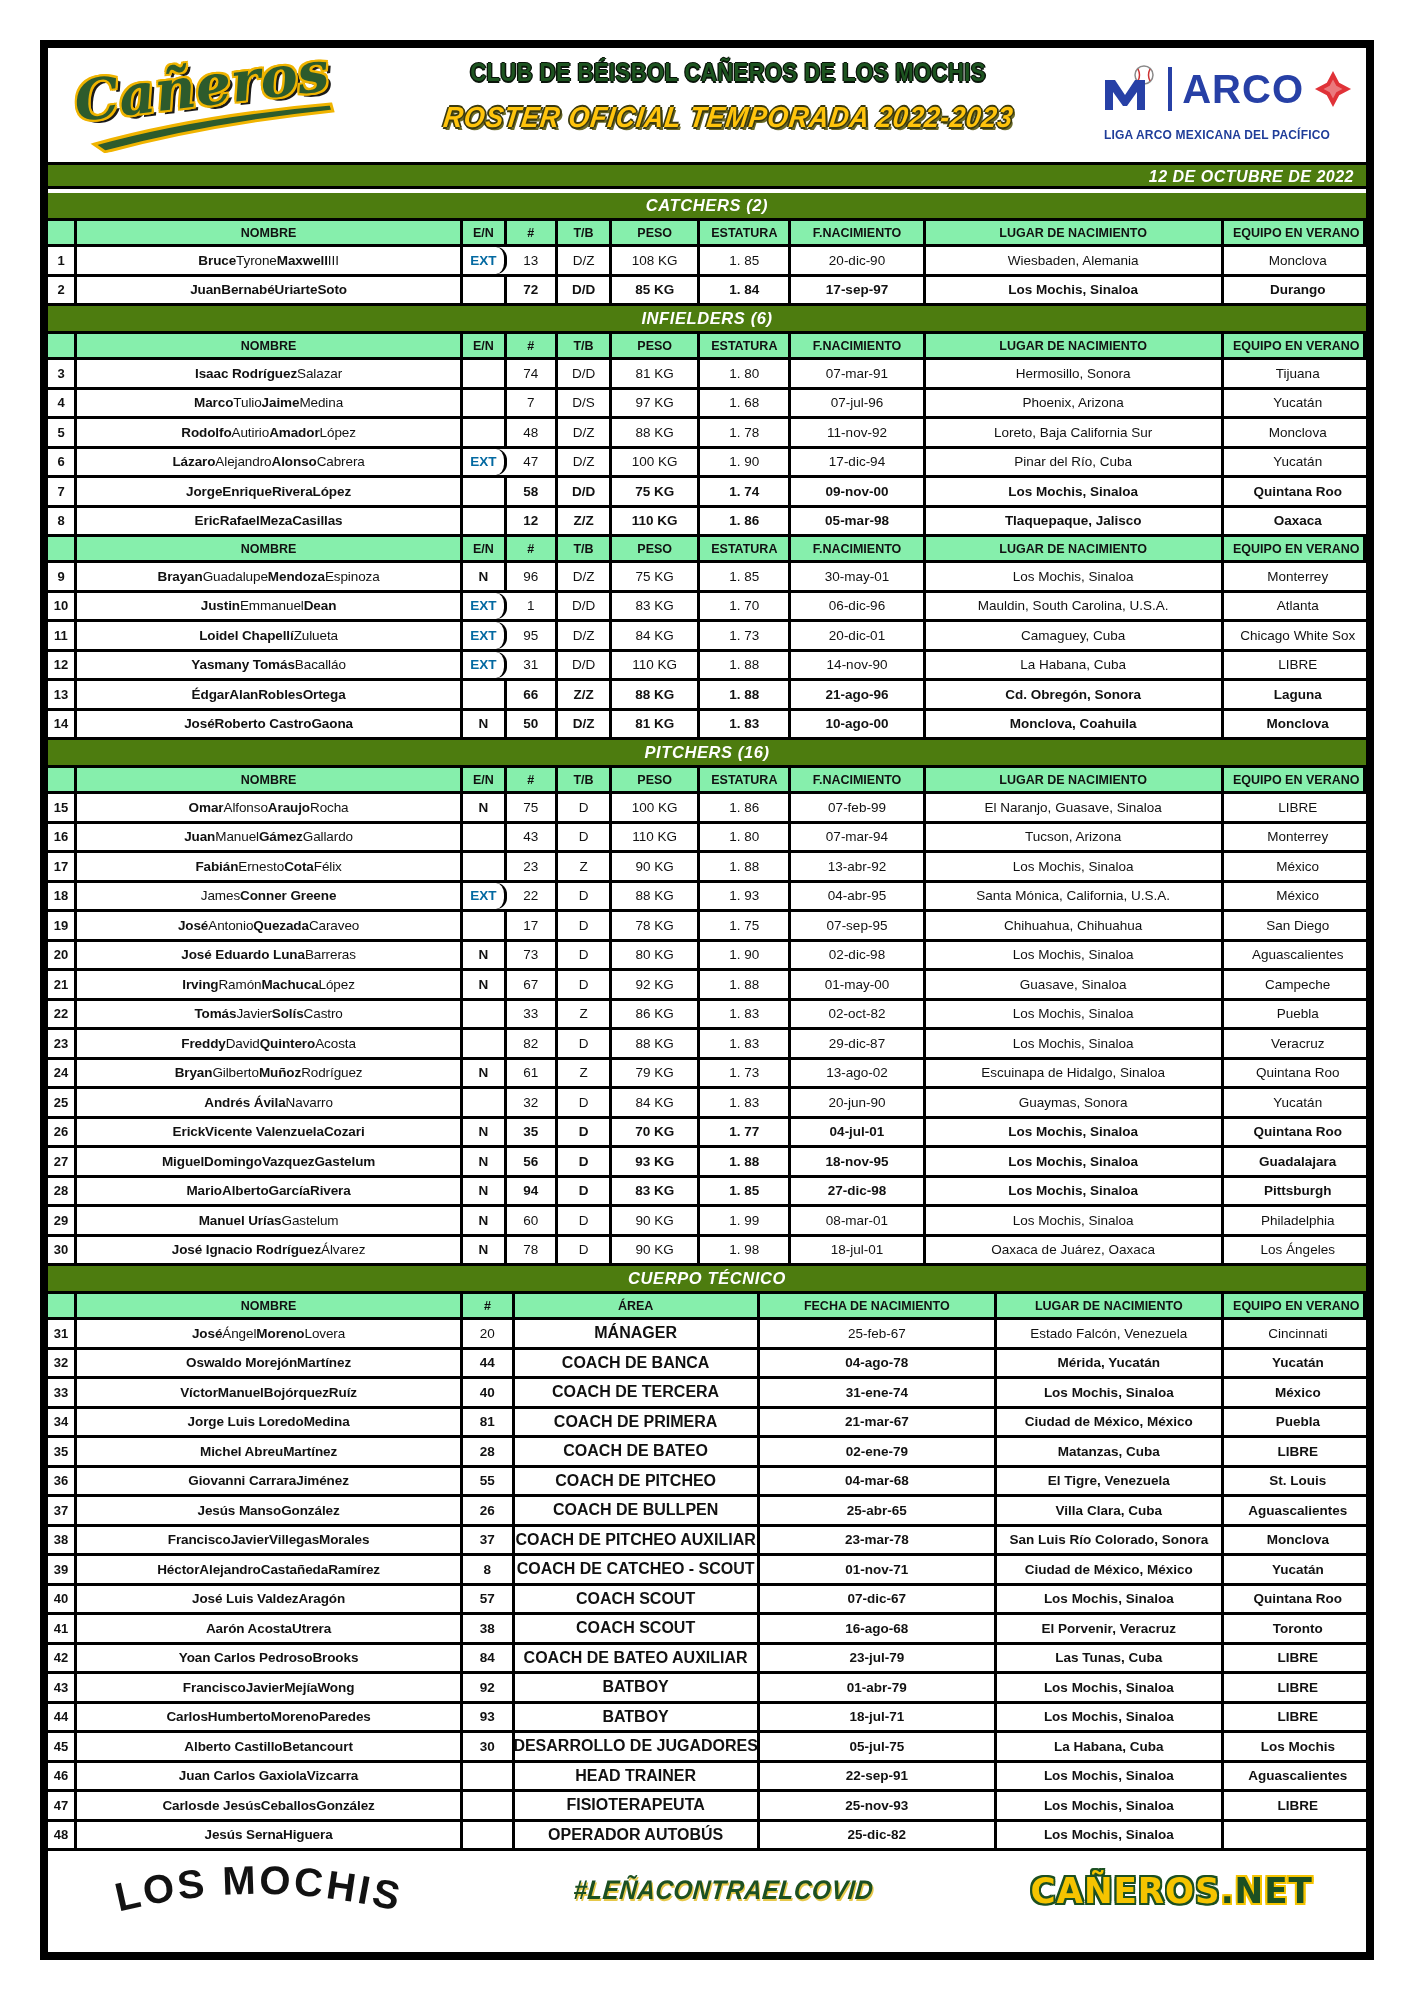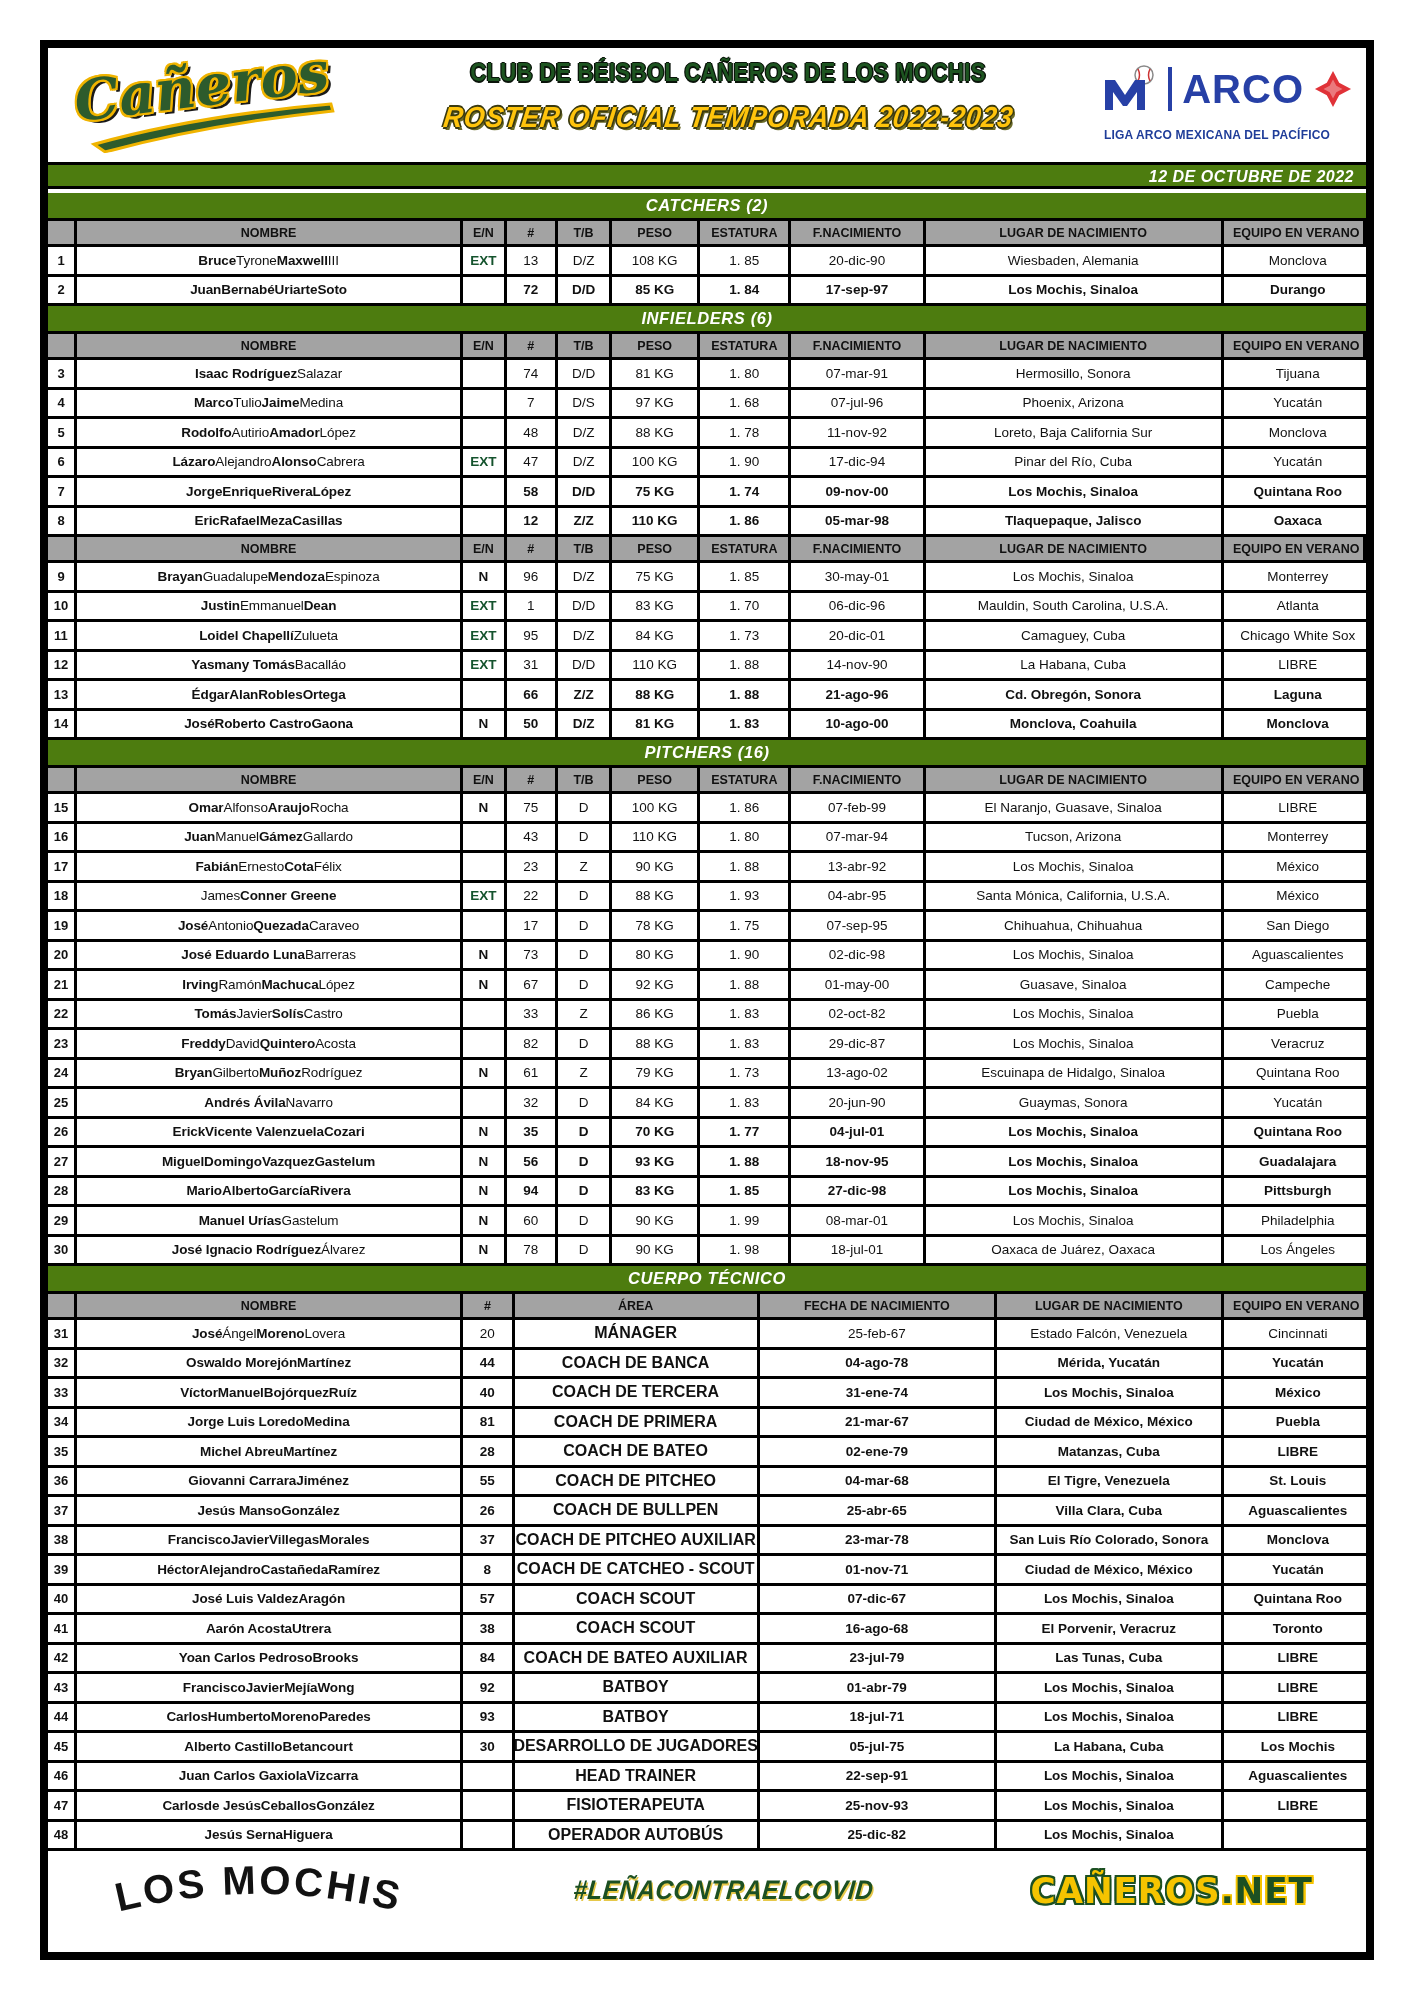--- a/index.html
+++ b/index.html
@@ -26,30 +26,30 @@
   
   .green-bar{background:#4d7c0f;color:#fff;font-weight:700;font-style:italic;box-sizing:border-box;border-bottom:3px solid #000;}
   #date-bar{height:27px;line-height:24px;text-align:right;padding-right:12px;font-size:16px;letter-spacing:.5px;border-top:3px solid #000;}
   #date-gap{height:4px;background:#fff;}
   .section-bar{height:28px;line-height:25px;text-align:center;font-size:16.5px;letter-spacing:.6px;}
 
   
   .hdr-row,.data-row{display:grid;box-sizing:border-box;border-bottom:3px solid #000;}
   .grid-player{grid-template-columns:2.2% 29.3% 3.3% 3.9% 4.1% 6.7% 6.9% 10.2% 22.6% 10.8%;}
   .grid-staff {grid-template-columns:2.2% 29.3% 3.9% 18.6% 18.0% 17.2% 10.8%;}
-  .hdr-row{height:26px;background:#a3a3a3;}
+  .hdr-row{height:26px;background:#86efac;}
   .hdr-row .cell{font-weight:700;font-size:12.5px;color:#111;}
   .data-row{height:29.5px;background:#fff;}
   .cell{display:flex;align-items:center;justify-content:center;border-right:3px solid #000;overflow:hidden;white-space:nowrap;font-size:13.5px;color:#111;box-sizing:border-box;padding:0 2px;}
   .cell:last-child{border-right:none;padding-left:8px;}
   .cell.numcol{font-weight:700;font-size:13px;}
   .cell.name b{font-weight:700;}
   .cell.name{letter-spacing:-.1px;}
   .cell.en{font-weight:700;}
-  .cell.en.ext{color:#14532d;}
+  .cell.en.ext{color:#0369a1;border-radius:11px;}
   .cell.area{font-size:16px;font-weight:700;transform:none;}
   .data-row.emph .cell{font-weight:700;}
   .hdr-row .cell{border-right:3px solid #000;}
 
   
   #footer{height:79px;display:flex;align-items:center;justify-content:space-between;padding:0 46px;box-sizing:border-box;background:#fff;}
   #hashtag{font-weight:700;font-style:italic;font-size:27px;color:#1c5022;letter-spacing:.5px;transform:scaleX(.9) skewX(-6deg);
     text-shadow:1.5px 1.5px 0 #e6c84a;}
   #caneros-net{font-weight:700;font-size:36px;letter-spacing:1px;transform:scaleX(.95);white-space:nowrap;font-family:"DejaVu Sans",sans-serif;}
   #caneros-net .gold{color:#f5c400;text-shadow:-2px 0 #1c5022,2px 0 #1c5022,0 -2px #1c5022,0 2px #1c5022,-2px -2px #1c5022,2px 2px #1c5022,2px -2px #1c5022,-2px 2px #1c5022;}

